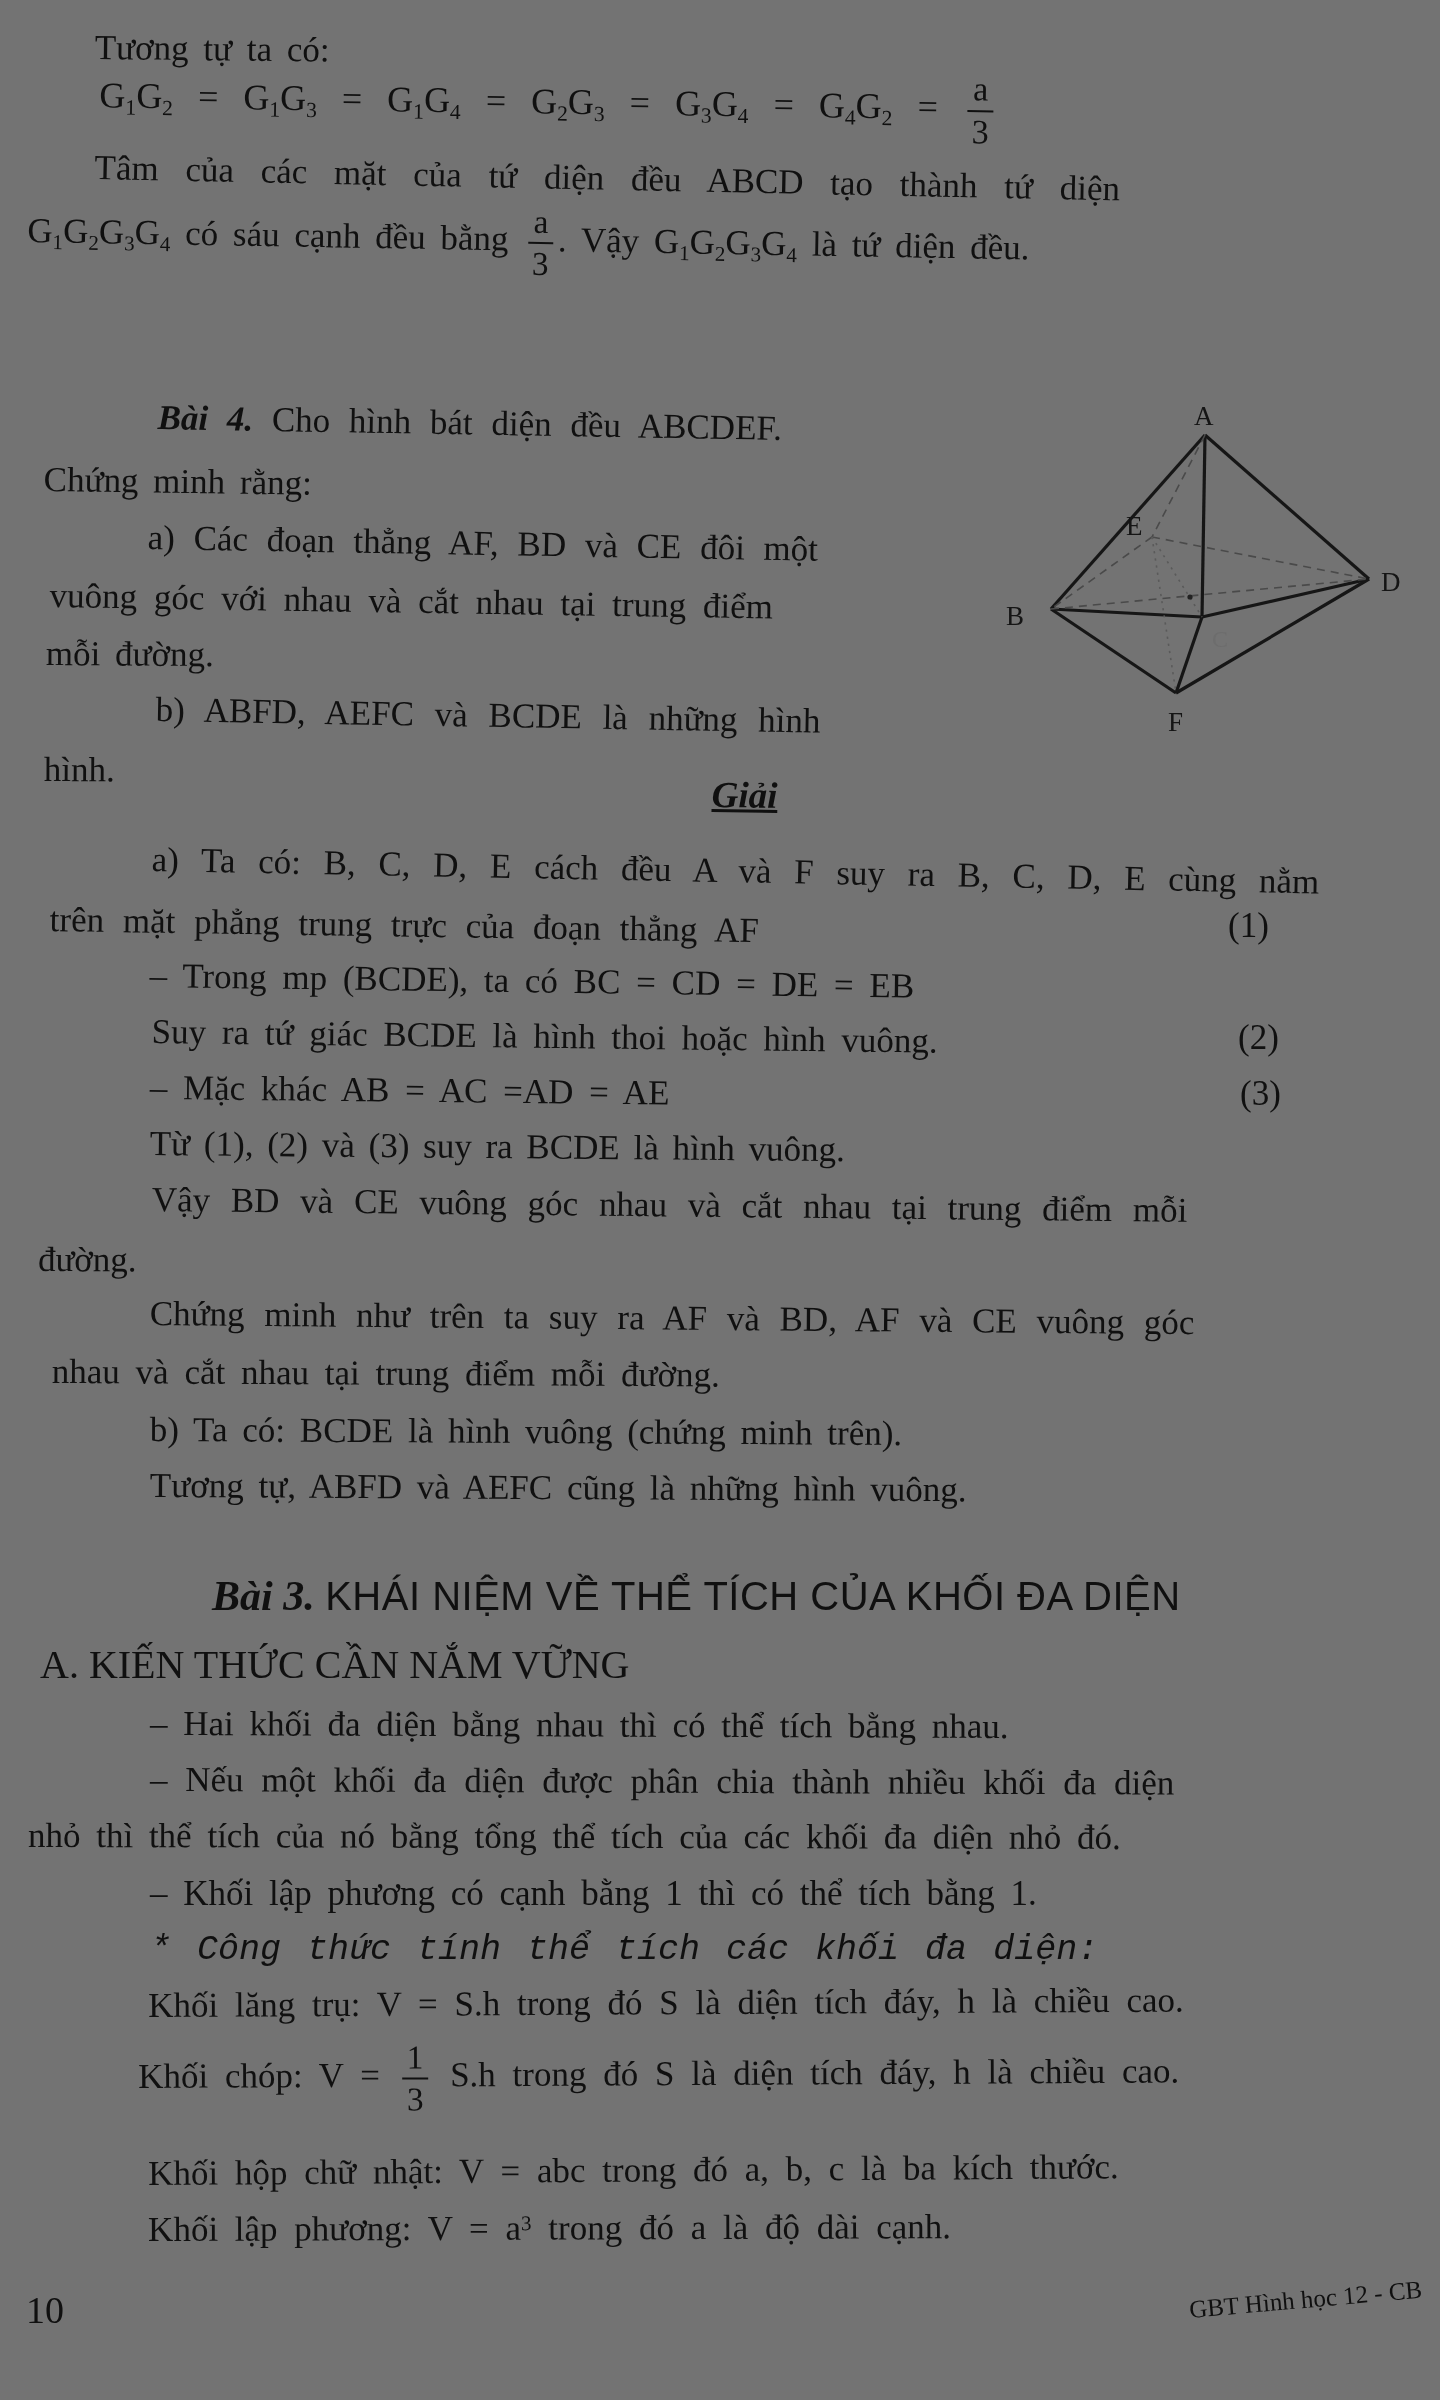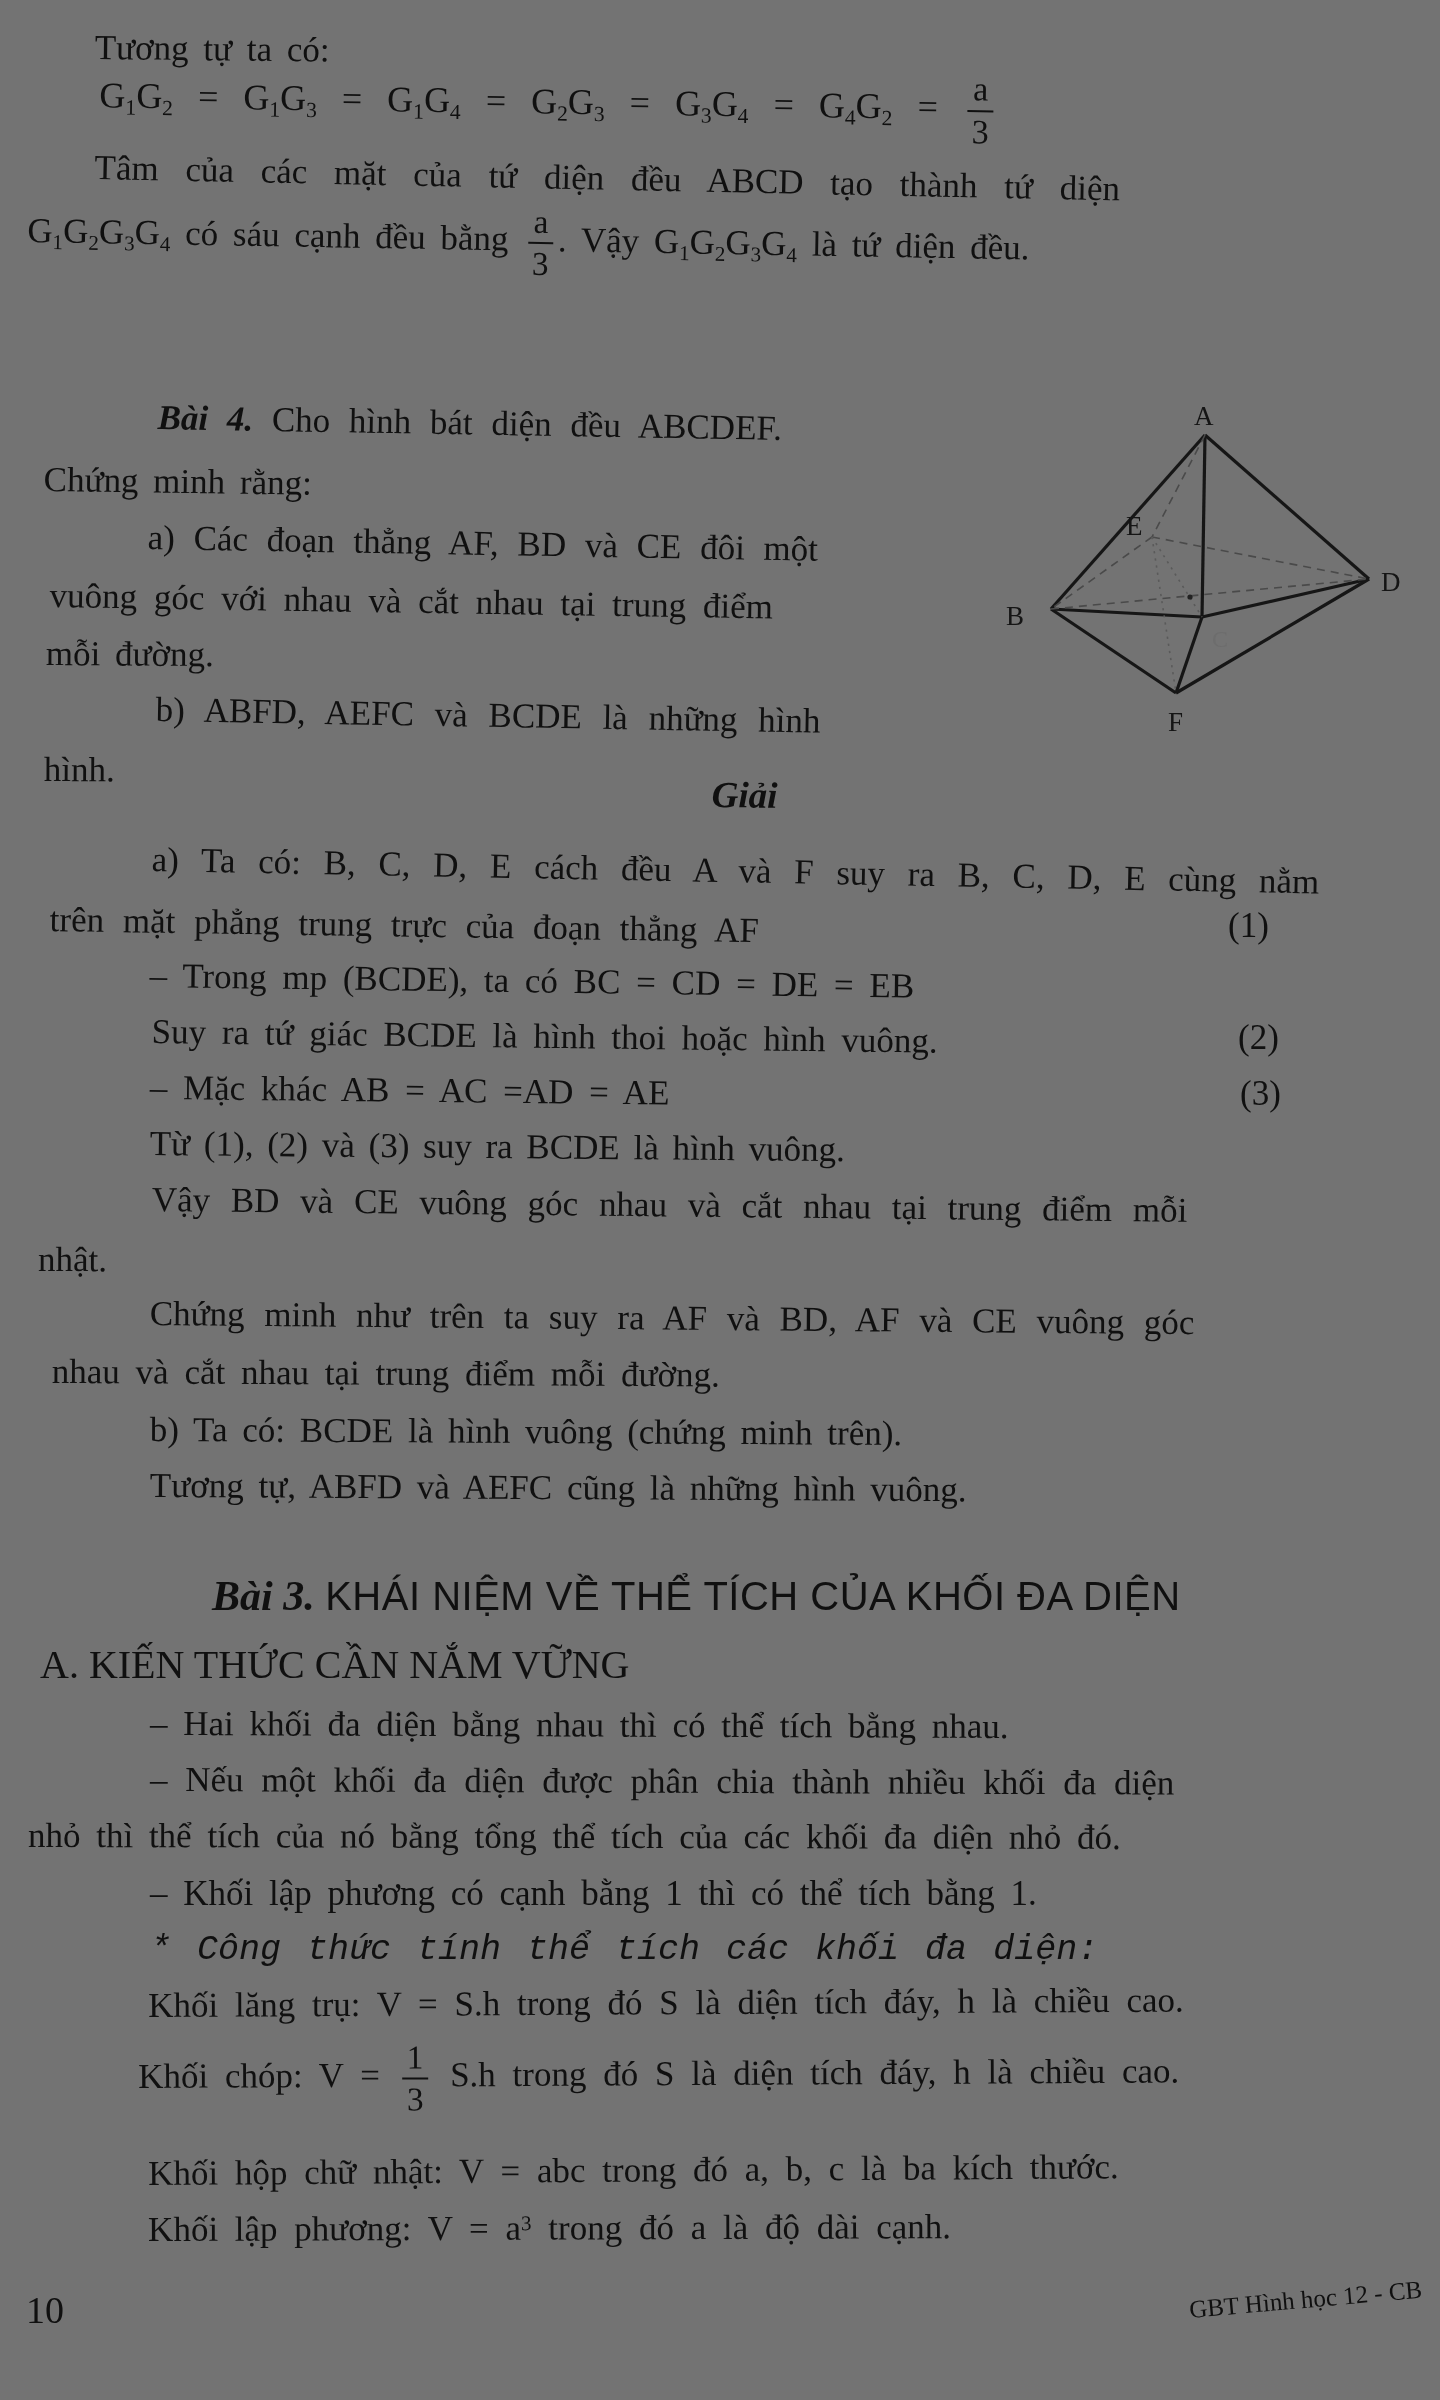--- a/index.html
+++ b/index.html
@@ -61,32 +61,32 @@
         <span>a</span>
         <span>3</span>
       </span>. Vậy G<sub>1</sub>G<sub>2</sub>G<sub>3</sub>G<sub>4</sub> là tứ diện đều.</div>
   <div class="ln" style="left:158px;top:398px;word-spacing:10px;transform:rotate(1.0deg);"><span class="seg-bi">Bài 4.</span> Cho hình bát diện đều ABCDEF.</div>
   <div class="ln" style="left:44px;top:460px;word-spacing:6px;transform:rotate(0.8deg);">Chứng minh rằng:</div>
   <div class="ln" style="left:148px;top:518px;word-spacing:10px;transform:rotate(1.0deg);">a) Các đoạn thẳng AF, BD và CE đôi một</div>
   <div class="ln" style="left:50px;top:576px;word-spacing:8px;transform:rotate(0.9deg);">vuông góc với nhau và cắt nhau tại trung điểm</div>
   <div class="ln" style="left:46px;top:634px;word-spacing:6px;transform:rotate(0.4deg);">mỗi đường.</div>
   <div class="ln" style="left:156px;top:690px;word-spacing:12px;transform:rotate(1.0deg);">b) ABFD, AEFC và BCDE là những hình</div>
   <div class="ln" style="left:44px;top:750px;transform:rotate(0.3deg);">hình.</div>
-  <div class="ln" style="left:712px;top:774px;font-size:37px;transform:rotate(0.8deg);"><span class="seg-bi">Giải</span></div>
+  <div class="ln" style="left:712px;top:774px;font-size:37px;transform:rotate(0.8deg);text-decoration:underline;"><span class="seg-bi">Giải</span></div>
   <div class="ln" style="left:152px;top:840px;word-spacing:14px;transform:rotate(1.1deg);">a) Ta có: B, C, D, E cách đều A và F suy ra B, C, D, E cùng nằm</div>
   <div class="ln" style="left:50px;top:900px;word-spacing:10px;transform:rotate(0.9deg);">trên mặt phẳng trung trực của đoạn thẳng AF</div>
   <div class="ln" style="left:1228px;top:906px;">(1)</div>
   <div class="ln" style="left:150px;top:956px;word-spacing:7px;transform:rotate(0.8deg);">– Trong mp (BCDE), ta có BC = CD = DE = EB</div>
   <div class="ln" style="left:152px;top:1012px;word-spacing:7px;transform:rotate(0.7deg);">Suy ra tứ giác BCDE là hình thoi hoặc hình vuông.</div>
   <div class="ln" style="left:1238px;top:1018px;">(2)</div>
   <div class="ln" style="left:150px;top:1068px;word-spacing:7px;transform:rotate(0.6deg);">– Mặc khác AB = AC =AD = AE</div>
   <div class="ln" style="left:1240px;top:1074px;">(3)</div>
   <div class="ln" style="left:150px;top:1124px;word-spacing:5px;transform:rotate(0.5deg);">Từ (1), (2) và (3) suy ra BCDE là hình vuông.</div>
   <div class="ln" style="left:152px;top:1180px;word-spacing:12px;transform:rotate(0.6deg);">Vậy BD và CE vuông góc nhau và cắt nhau tại trung điểm mỗi</div>
-  <div class="ln" style="left:38px;top:1240px;transform:rotate(0.2deg);">nhật.</div>
+  <div class="ln" style="left:38px;top:1240px;transform:rotate(0.2deg);">đường.</div>
   <div class="ln" style="left:150px;top:1294px;word-spacing:11px;transform:rotate(0.5deg);">Chứng minh như trên ta suy ra AF và BD, AF và CE vuông góc</div>
   <div class="ln" style="left:52px;top:1352px;word-spacing:7px;transform:rotate(0.3deg);">nhau và cắt nhau tại trung điểm mỗi đường.</div>
   <div class="ln" style="left:150px;top:1410px;word-spacing:6px;transform:rotate(0.3deg);">b) Ta có: BCDE là hình vuông (chứng minh trên).</div>
   <div class="ln" style="left:150px;top:1466px;word-spacing:6px;transform:rotate(0.3deg);">Tương tự, ABFD và AEFC cũng là những hình vuông.</div>
   <div class="ln heading" style="left:212px;top:1572px;"><span class="seg-bi">Bài 3. </span><span class="seg-b">KHÁI NIỆM VỀ THỂ TÍCH CỦA KHỐI ĐA DIỆN</span></div>
   <div class="ln" style="left:40px;top:1642px;font-size:40px;"><span class="seg-b">A. KIẾN THỨC CẦN NẮM VỮNG</span></div>
   <div class="ln" style="left:150px;top:1704px;word-spacing:7px;transform:rotate(0.2deg);">– Hai khối đa diện bằng nhau thì có thể tích bằng nhau.</div>
   <div class="ln" style="left:150px;top:1760px;word-spacing:9px;transform:rotate(0.2deg);">– Nếu một khối đa diện được phân chia thành nhiều khối đa diện</div>
   <div class="ln" style="left:28px;top:1816px;word-spacing:7px;transform:rotate(0.1deg);">nhỏ thì thể tích của nó bằng tổng thể tích của các khối đa diện nhỏ đó.</div>
   <div class="ln" style="left:150px;top:1874px;word-spacing:7px;">– Khối lập phương có cạnh bằng 1 thì có thể tích bằng 1.</div>

